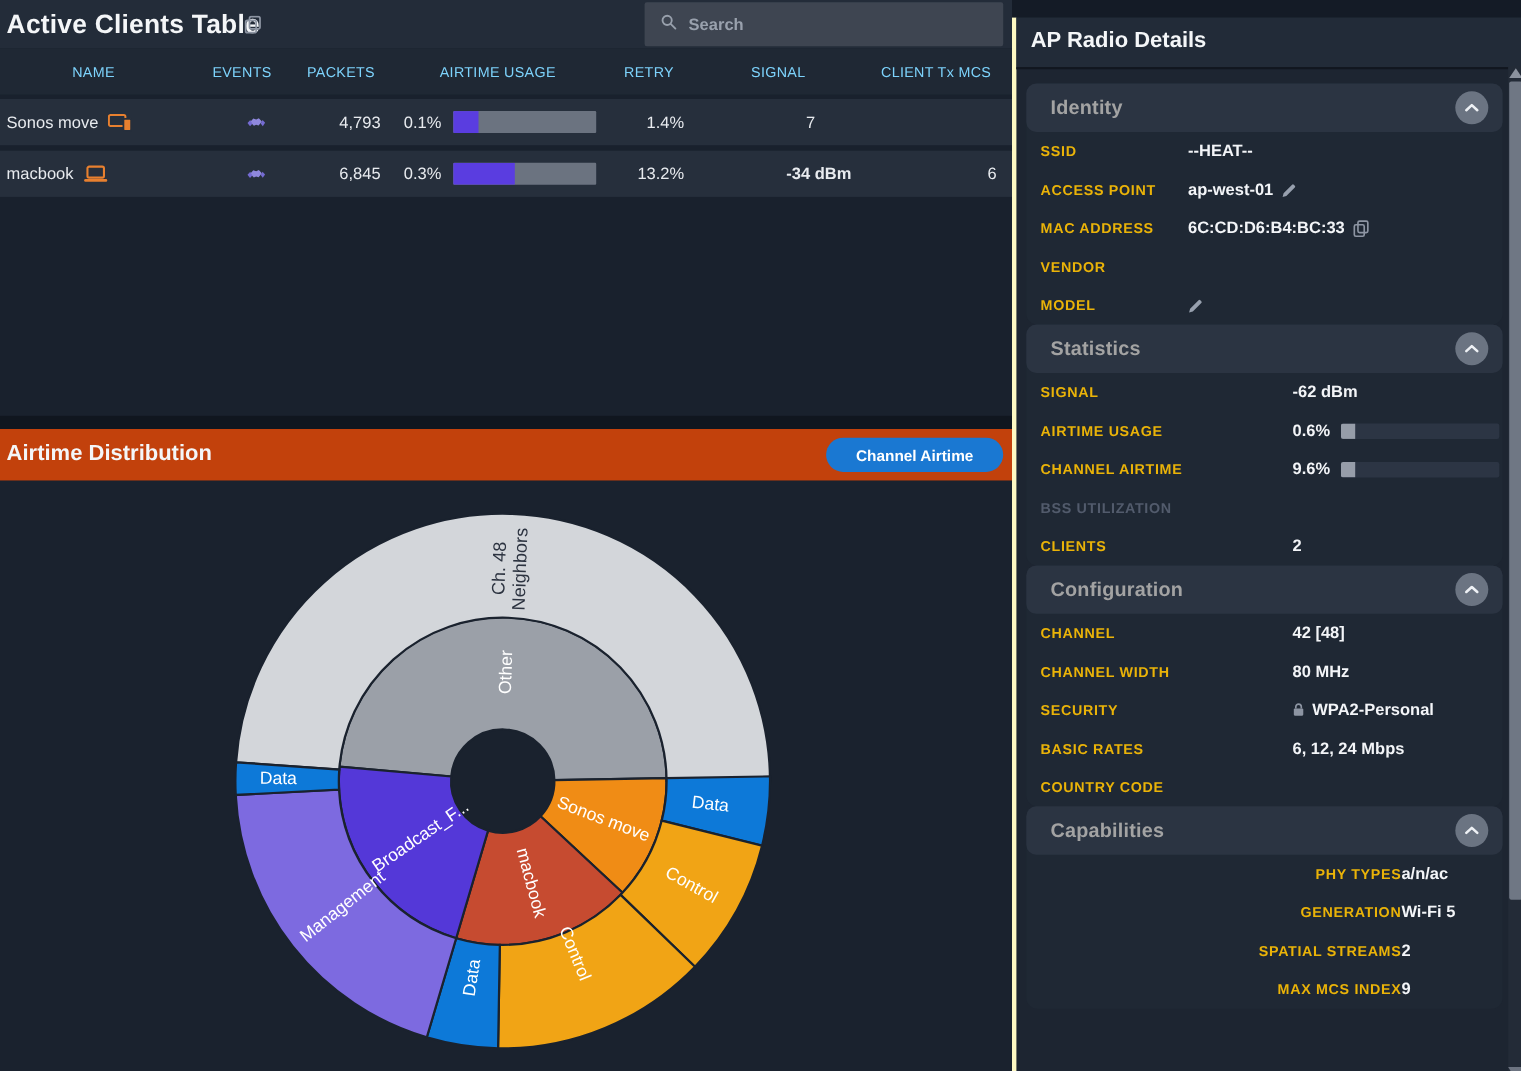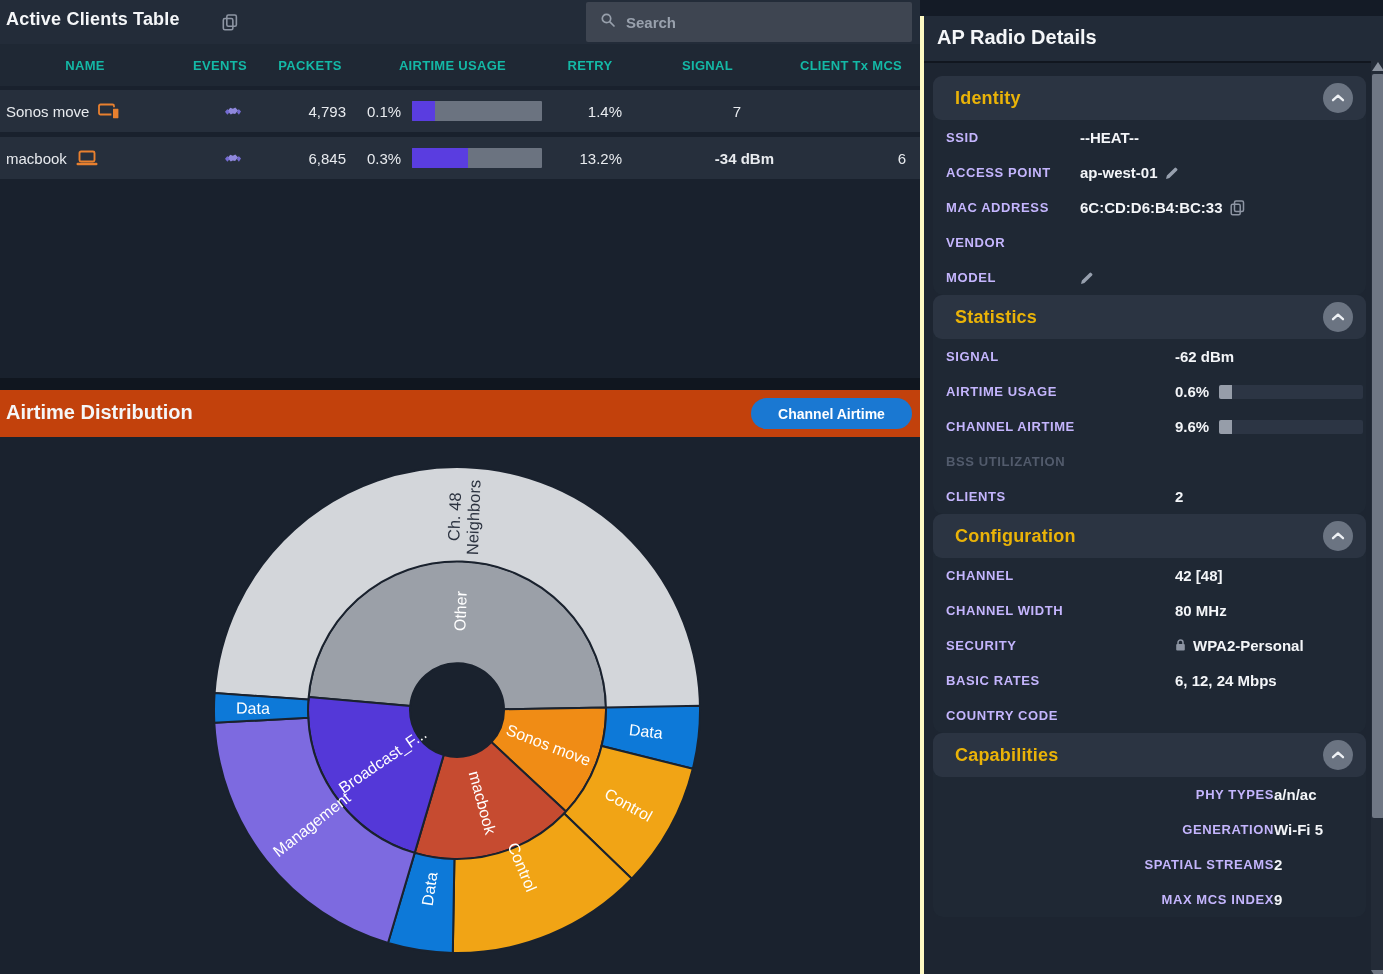--- a/index.html
+++ b/index.html
@@ -3,28 +3,28 @@
 <meta charset="utf-8">
 <style>
   * { margin:0; padding:0; box-sizing:border-box; }
   html,body { width:1383px; height:974px; overflow:hidden; background:#141b26;
     font-family:"Liberation Sans","DejaVu Sans",sans-serif; }
   .app { position:relative; width:1383px; height:974px; }
 
   
   .clients { position:absolute; left:0; top:0; width:920px; height:974px; background:#19212d; }
   .topbar { position:absolute; left:0; top:0; width:920px; height:44px; background:#232c39; }
-  .page-title { position:absolute; left:6px; top:9px; font-size:18px; font-weight:800; color:#f4f6f8; letter-spacing:.2px; }
+  .page-title { position:absolute; left:6px; top:9px; font-size:24px; font-weight:800; color:#f4f6f8; letter-spacing:.2px; }
   .title-copy { position:absolute; left:222px; top:14px; width:16px; height:17px; cursor:pointer; }
   .searchbox { position:absolute; left:586px; top:2px; width:326px; height:40px; background:#3e4551; display:flex; align-items:center; padding-left:14px; border-radius:2px; }
   .searchbox input { background:transparent; border:none; outline:none; color:#f9a8d4; font-size:15px; font-weight:700; margin-left:10px; width:260px; font-family:inherit; }
   .searchbox input::placeholder { color:#99a1ad; opacity:1; }
 
   .thead { position:absolute; left:0; top:44px; width:920px; height:42px; background:#1f2834; display:flex; align-items:center; }
-  .thead .hc { font-size:13px; font-weight:700; color:#14b8a6; letter-spacing:.3px; text-align:center; cursor:pointer; }
+  .thead .hc { font-size:13px; font-weight:400; color:#7dd3fc; letter-spacing:.3px; text-align:center; cursor:pointer; }
   .col-name{width:170px} .col-events{width:100px} .col-packets{width:80px} .col-airtime{width:205px} .col-retry{width:70px} .col-signal{width:165px} .col-mcs{width:122px}
 
   .trow { position:absolute; left:0; width:920px; height:42px; background:#262f3c; display:flex; align-items:center; cursor:pointer; }
   .trow .c { display:flex; align-items:center; height:100%; color:#e8ebef; font-size:15px; }
   .c.name { padding-left:6px; gap:9px; }
   .c.events { justify-content:center; padding-left:26px; }
   .c.packets { justify-content:flex-end; padding-right:4px; }
   .c.airtime { padding-left:17px; }
   .c.airtime .pct { width:45px; }
   .c.airtime .bar { width:130px; height:20px; background:#6b7380; border-radius:1px; overflow:hidden; display:block; }
@@ -42,24 +42,24 @@
 
   
   .rp { position:absolute; left:920px; top:16px; width:463px; height:974px; background:#1d2531; border-left:4px solid #fef9c3; }
   .rp-header { position:absolute; left:0; top:0; width:463px; height:47px; background:#222b38; border-bottom:2px solid #11161f; }
   .rp-title { position:absolute; left:13px; top:10px; font-size:20px; font-weight:800; color:#f4f6f8; }
   .rp-body { position:absolute; left:9px; top:47px; width:433px; }
   .card { width:433px; background:#1f2834; border-radius:10px; margin-top:13px; }
   .card:first-child { margin-top:13px; }
   .card + .card { margin-top:0; }
   .card-h { position:relative; height:44px; background:#2b3442; border-radius:9px; display:flex; align-items:center; padding-left:22px; }
-  .card-title { font-size:18px; font-weight:800; color:#eab308; letter-spacing:.2px; }
+  .card-title { font-size:18px; font-weight:800; color:#a3a3a3; letter-spacing:.2px; }
   .chev-btn { position:absolute; right:13px; top:7px; width:30px; height:30px; border-radius:50%; background:#6b7482; border:none; display:flex; align-items:center; justify-content:center; cursor:pointer; }
   .prow { position:relative; height:35px; display:flex; align-items:center; padding-left:13px; }
-  .prow .lbl { font-size:13px; font-weight:600; color:#c4b5fd; letter-spacing:.6px; flex:none; }
+  .prow .lbl { font-size:13px; font-weight:600; color:#eab308; letter-spacing:.6px; flex:none; }
   .prow .val { font-size:15px; font-weight:700; color:#f3f5f8; display:flex; align-items:center; gap:7px; }
   .prow.dim .lbl { color:#525b6c; }
   .sec0 .lbl { width:134px; } .sec1 .lbl { width:229px; } .sec2 .lbl { width:229px; } .sec3 .lbl { width:328px;text-align:right; }
   .stat-bar { position:absolute; left:286px; top:11px; width:144px; height:14px; background:#2c3544; border-radius:2px; overflow:hidden; }
   .stat-bar i { display:block; height:100%; background:#969da9; }
   .icon-btn { display:inline-flex; cursor:pointer; }
 
   
   .sb-track { position:absolute; left:447px; top:44px; width:14px; height:930px; background:#232b37; }
   .sb-up { position:absolute; left:448px; top:46px; width:0; height:0; border-left:6px solid transparent; border-right:6px solid transparent; border-bottom:9px solid #8b929e; cursor:pointer; }

